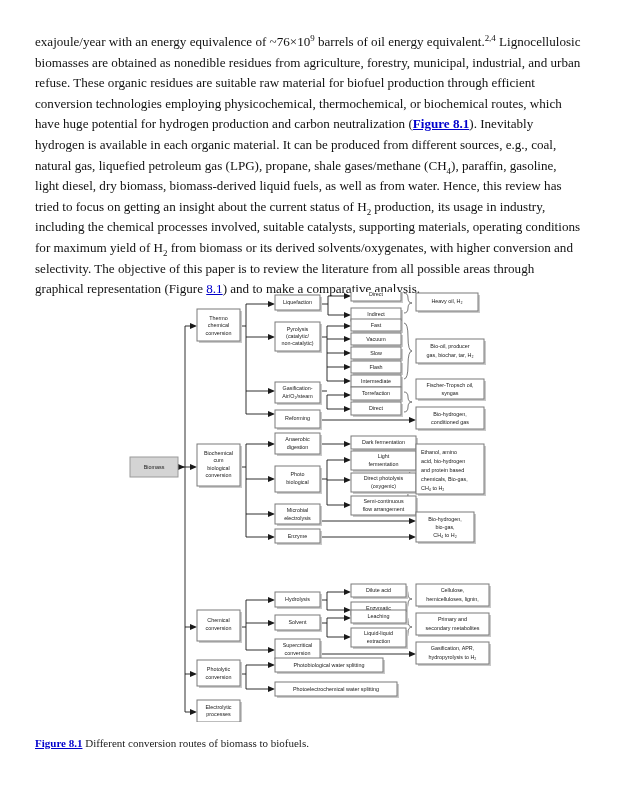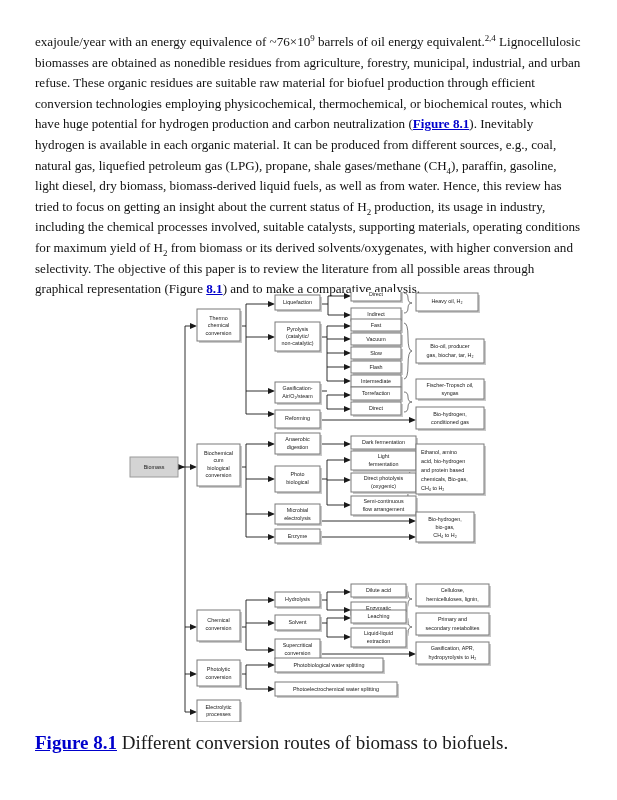--- a/index.html
+++ b/index.html
@@ -12,27 +12,27 @@
   .body-text{
     position:absolute;
     left:35px; top:32px; width:548px;
     font-size:13.1px;
     line-height:20.6px;
     text-align:left;
     color:#111;
   }
   .body-text p{margin:0;}
   a.xref{color:#0000cc;text-decoration:underline;font-weight:bold;}
-  a.xref.plain{font-weight:bold;}
+  a.xref.plain{font-weight:normal;}
   sup{font-size:0.68em;vertical-align:super;line-height:0;}
   sub{font-size:0.68em;vertical-align:sub;line-height:0;}
   .figwrap{position:absolute;left:128px;top:292px;width:380px;height:430px;}
   .caption{
     position:absolute;left:35px;top:734px;width:548px;
-    font-size:19px;line-height:18px;
+    font-size:11px;line-height:18px;
   }
   .caption .figlbl{color:#0000cc;text-decoration:underline;font-weight:bold;}
   svg{display:block;}
   .nodebox{fill:#ffffff;stroke:#7a7a7a;stroke-width:1;}
   .nodebox.shadow{fill:#c9c9c9;stroke:none;}
   .biomassbox{fill:#d4d4d4;stroke:#9a9a9a;stroke-width:1;}
   .ntext{
     font-family:"Liberation Sans", sans-serif;
     font-size:5.4px;
     fill:#1a1a1a;

